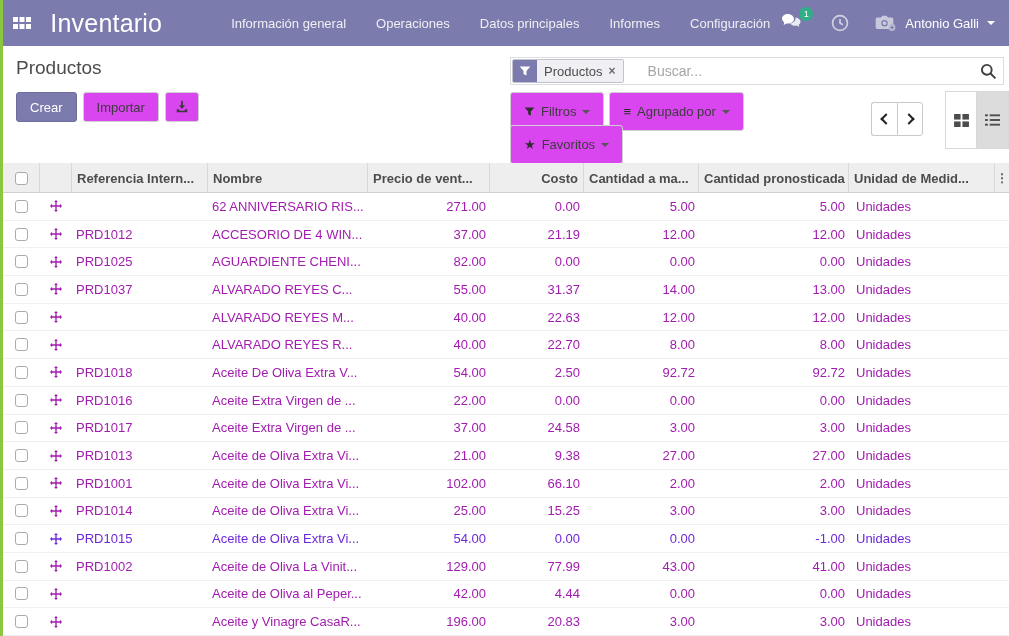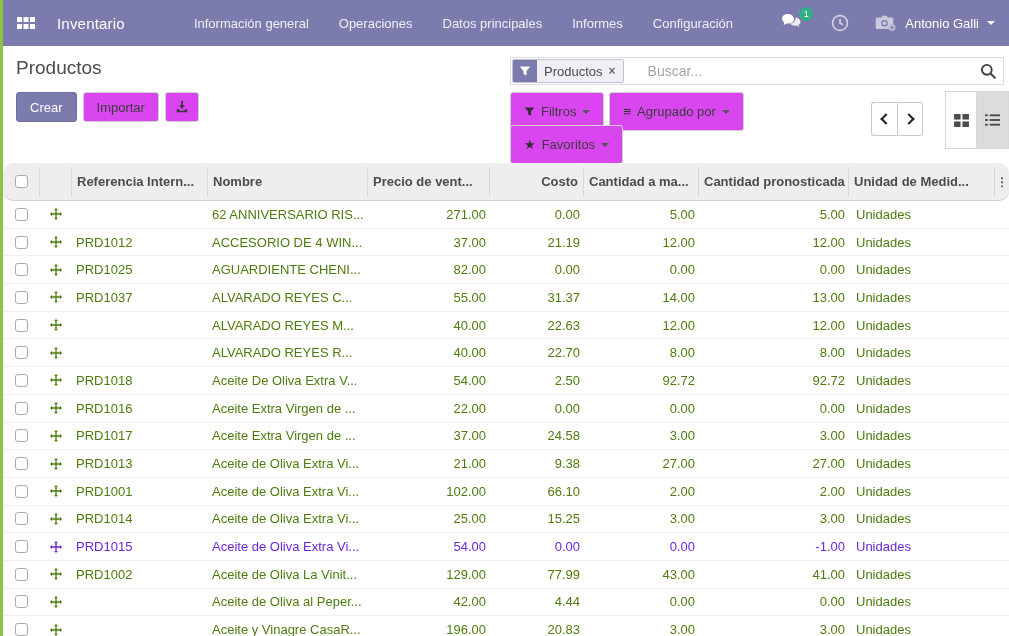--- a/index.html
+++ b/index.html
@@ -12,21 +12,21 @@
   
   .left-strip { position:absolute; left:0; top:0; bottom:0; width:3px; background:#8cc63e; z-index:50; }
 
   
   .topbar {
     position:absolute; left:0; top:0; right:0; height:46px;
     background:#7c7bad; display:flex; align-items:center; color:#fff;
     padding-left:11px;
   }
   .apps-btn { width:30px; height:30px; display:flex; align-items:center; justify-content:center; cursor:pointer; }
-  .app-title { font-size:15px; margin-left:16px; letter-spacing:.2px; }
+  .app-title { font-size:25px; margin-left:16px; letter-spacing:.2px; }
   .topbar-menus { display:flex; margin-left:58px; gap:8px;align-items:center; }
   .topbar-menu { font-size:13px; color:rgba(255,255,255,.88); padding:6px 11px; cursor:pointer; white-space:nowrap; }
   .topbar-right { margin-left:auto; display:flex; align-items:center; padding-right:14px; gap:26px; }
   .msg-wrap { position:relative; width:24px; height:20px; cursor:pointer; }
   .badge {
     position:absolute; top:-6px; right:-8px; min-width:14px; height:14px;
     background:#2fae88; border-radius:8px; color:#fff; font-size:9px;
     display:flex; align-items:center; justify-content:center; padding:0 3px;
   }
   .user-area { display:flex; align-items:center; gap:8px; cursor:pointer; }
@@ -78,27 +78,27 @@
   .chev.right { border-right:2px solid #222; border-bottom:2px solid #222; transform:rotate(-45deg); margin-right:3px; }
 
   .switcher { position:absolute; right:0; top:45px; display:flex; }
   .switch-btn { width:32px; height:58px; border:1px solid #d8d8d8; background:#fff; display:flex; align-items:center; justify-content:center; cursor:pointer; }
   .switch-btn + .switch-btn { border-left:none; }
   .switch-btn.active { background:#dcdcdc; }
 
   
   .table { position:absolute; left:0; top:117px; right:0; bottom:0; }
   .grid-row { display:grid; grid-template-columns:37px 32px 136px 160px 122px 94px 115px 150px 146px 14px; align-items:center; }
-  .thead { height:38px; background:#eee; border-bottom:1px solid #cfcfcf; font-weight:bold; font-size:13px; color:#4c4c4c;border-radius:10px; }
+  .thead { height:30px; background:#eee; border-bottom:1px solid #cfcfcf; font-weight:bold; font-size:13px; color:#4c4c4c; }
   .th { height:30px; display:flex; align-items:center; padding:0 5px; border-right:1px solid #d9d9d9; overflow:hidden; white-space:nowrap; }
   .th.center { justify-content:center; }
   .th.right { justify-content:flex-end; }
   .th.last { border-right:none; padding:0 2px; justify-content:center; color:#555; font-size:12px; }
   .tbody { }
-  .tr { height:27.7px; border-bottom:1px solid #f0f0f0; color:#4d7c0f; font-size:13px; cursor:pointer; }
+  .tr { height:27.7px; border-bottom:1px solid #f0f0f0; color:#a21caf; font-size:13px; cursor:pointer; }
   .tr.alert { color:#6d28d9; }
   .td { overflow:hidden; white-space:nowrap; padding:0 4px; }
   .td.center { display:flex; justify-content:center; padding:0; }
   .td.right { text-align:right; }
   .td.uom { padding-left:7px; }
   .checkbox { width:13px; height:13px; border:1px solid #ababab; border-radius:3px; background:#fff; display:inline-block; cursor:pointer; }
   .handle { color:inherit; display:flex; cursor:grab; }
 </style>
 </head>
 <body>

